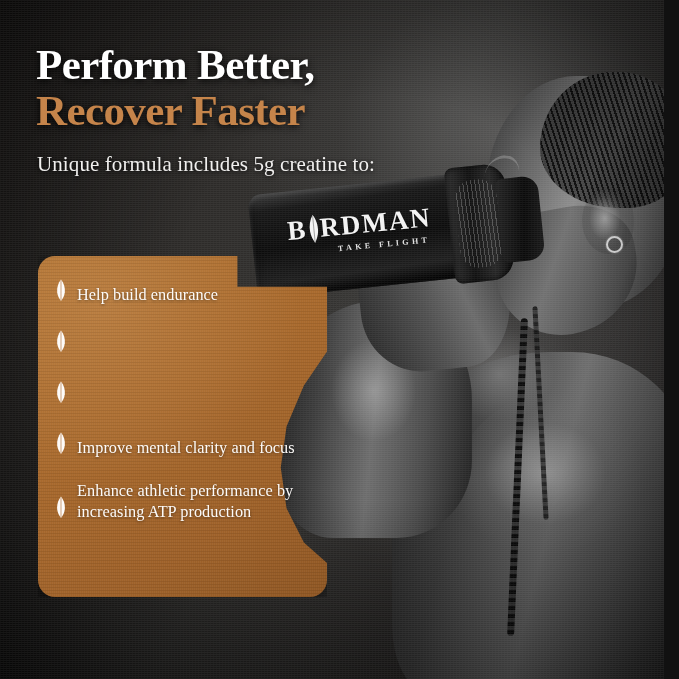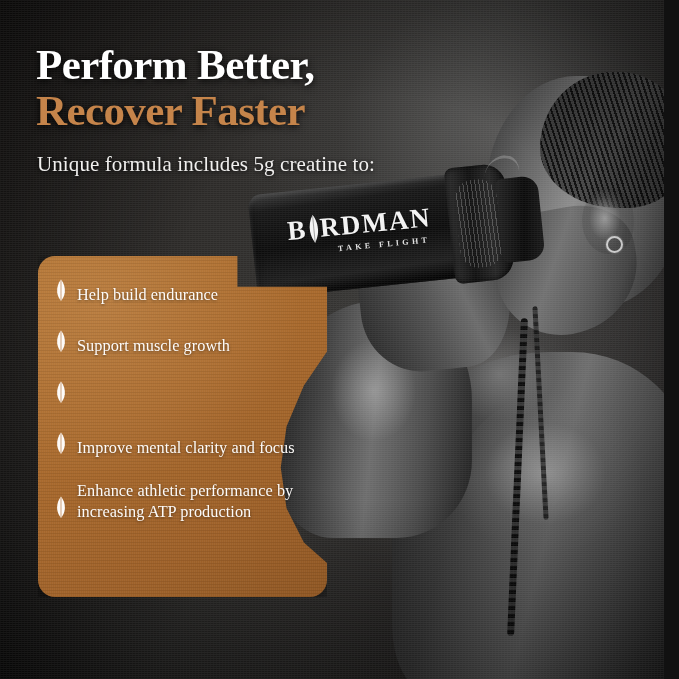--- a/index.html
+++ b/index.html
@@ -278,21 +278,20 @@
       <span class="benefit-text">Help build endurance</span>
     </div>
 
     <div class="benefit">
       <span class="benefit-icon">
         <svg width="10" height="22" viewBox="0 0 10 22">
           <path d="M5 0.5 C7.8 4 9.3 8.6 8.8 13.2 C8.4 16.6 7 19.4 5 22 C3 19.4 1.6 16.6 1.2 13.2 C0.7 8.6 2.2 4 5 0.5 Z" fill="#fdfbf9"></path>
           <path d="M5 1.4 L5 21.4" stroke="#b57a42" stroke-width="0.7" fill="none"></path>
         </svg>
       </span>
-      <span class="benefit-text">Support muscle growth</span>
     </div>
 
     <div class="benefit">
       <span class="benefit-icon">
         <svg width="10" height="22" viewBox="0 0 10 22">
           <path d="M5 0.5 C7.8 4 9.3 8.6 8.8 13.2 C8.4 16.6 7 19.4 5 22 C3 19.4 1.6 16.6 1.2 13.2 C0.7 8.6 2.2 4 5 0.5 Z" fill="#fdfbf9"></path>
           <path d="M5 1.4 L5 21.4" stroke="#b57a42" stroke-width="0.7" fill="none"></path>
         </svg>
       </span>
     </div>

